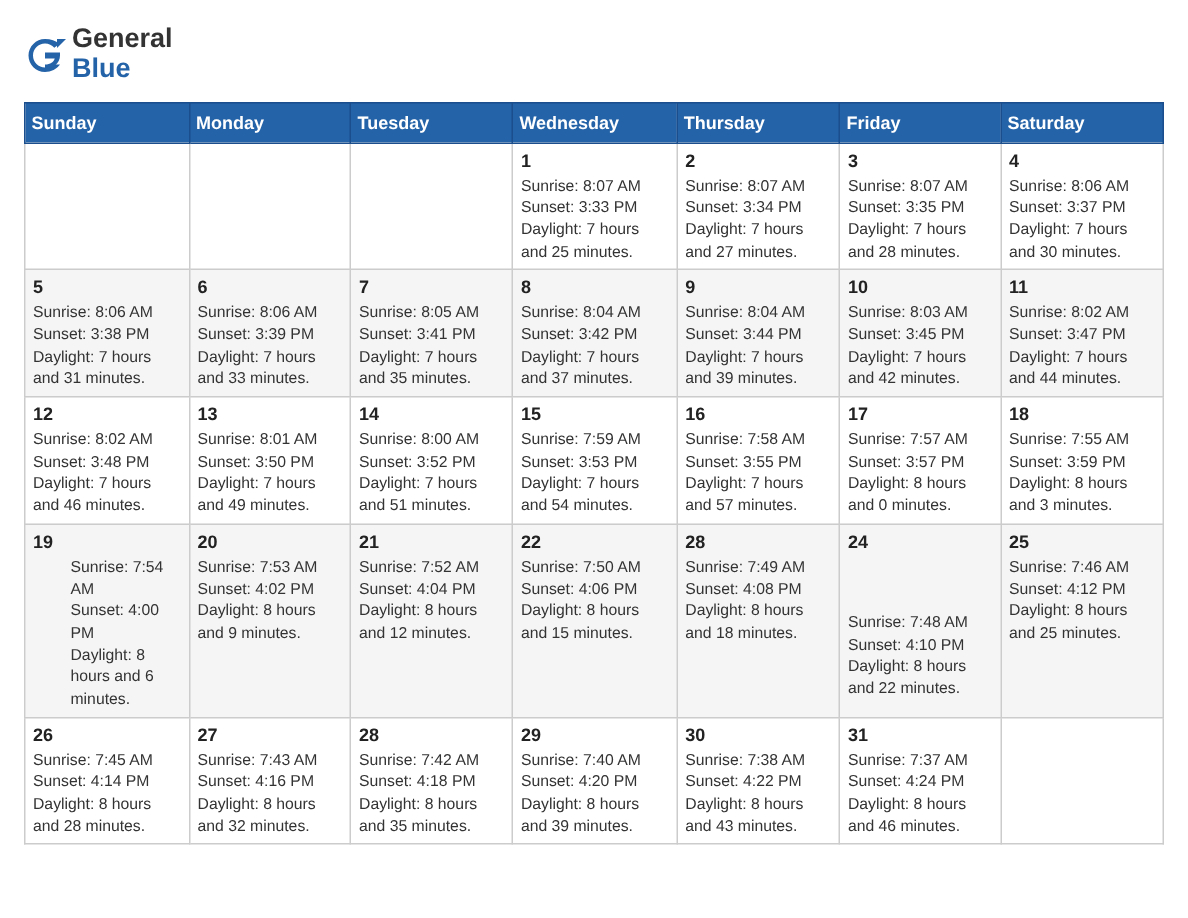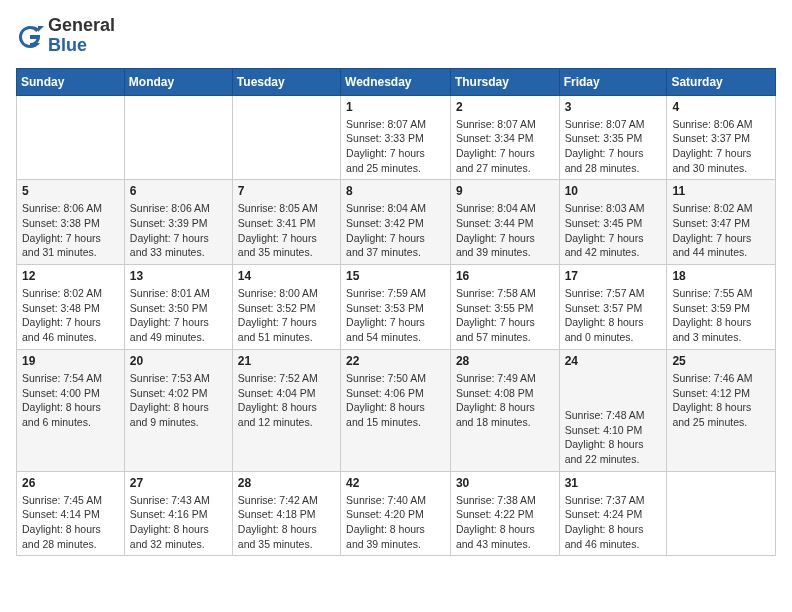--- a/index.html
+++ b/index.html
@@ -238,21 +238,21 @@
         <td>
           <div class="day-num">18</div>
           <div class="day-info" style="white-space: pre-line;">Sunrise: 7:55 AM
 Sunset: 3:59 PM
 Daylight: 8 hours and 3 minutes.</div>
         </td>
       </tr>
       <tr>
         <td>
           <div class="day-num">19</div>
-          <div class="day-info" style="white-space: pre-line;">Sunrise: 7:54 AM
+          <div class="day-info" style="white-space: pre-line; margin-left: 25px;">Sunrise: 7:54 AM
 Sunset: 4:00 PM
 Daylight: 8 hours and 6 minutes.</div>
         </td>
         <td>
           <div class="day-num">20</div>
           <div class="day-info" style="white-space: pre-line;">Sunrise: 7:53 AM
 Sunset: 4:02 PM
 Daylight: 8 hours and 9 minutes.</div>
         </td>
         <td>
@@ -299,21 +299,21 @@
 Sunset: 4:16 PM
 Daylight: 8 hours and 32 minutes.</div>
         </td>
         <td>
           <div class="day-num">28</div>
           <div class="day-info" style="white-space: pre-line;">Sunrise: 7:42 AM
 Sunset: 4:18 PM
 Daylight: 8 hours and 35 minutes.</div>
         </td>
         <td>
-          <div class="day-num">42</div>
+          <div class="day-num">29</div>
           <div class="day-info" style="white-space: pre-line;">Sunrise: 7:40 AM
 Sunset: 4:20 PM
 Daylight: 8 hours and 39 minutes.</div>
         </td>
         <td>
           <div class="day-num">30</div>
           <div class="day-info" style="white-space: pre-line;">Sunrise: 7:38 AM
 Sunset: 4:22 PM
 Daylight: 8 hours and 43 minutes.</div>
         </td>

